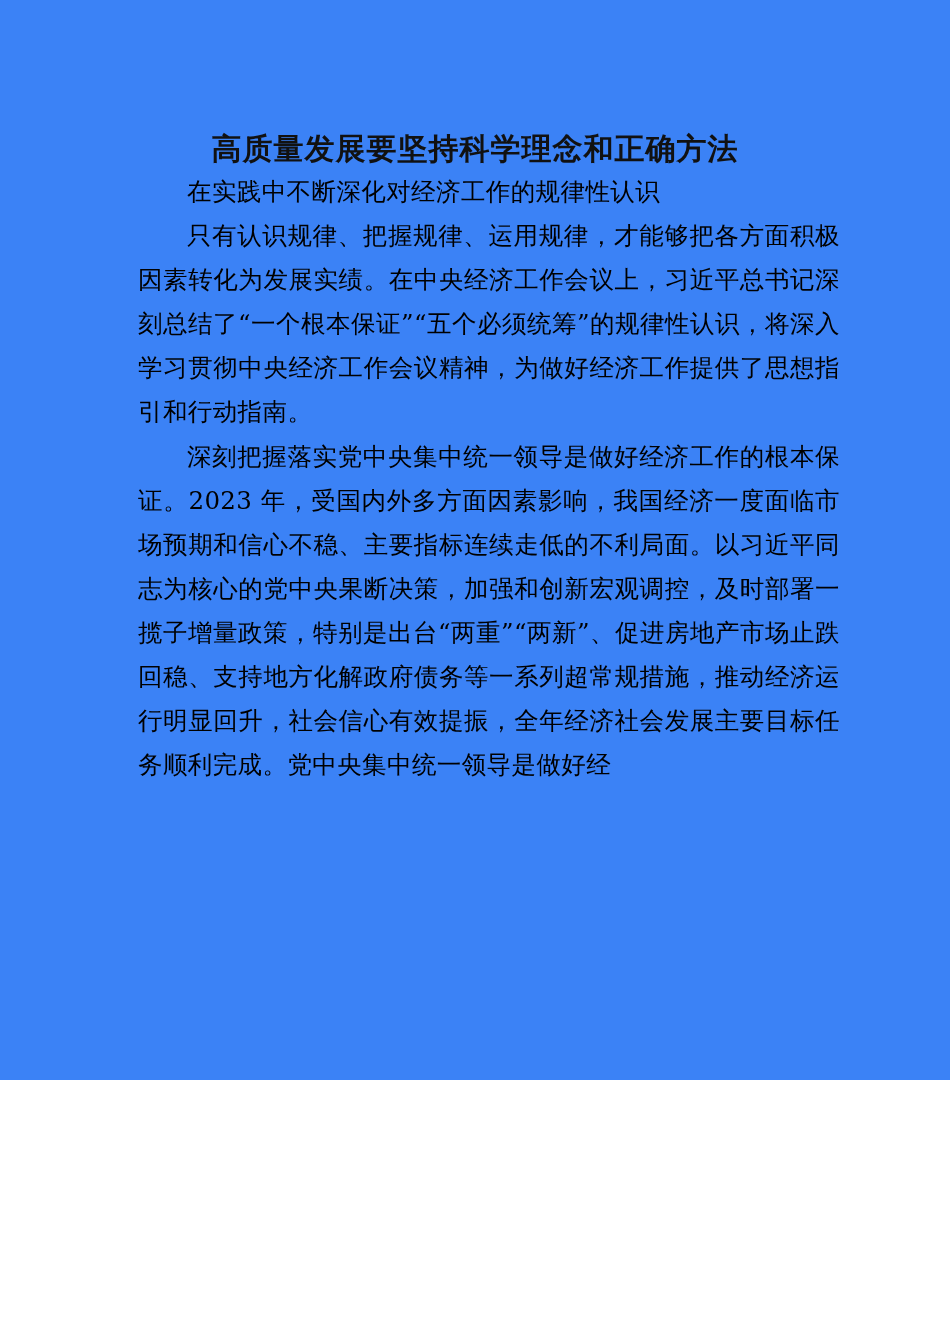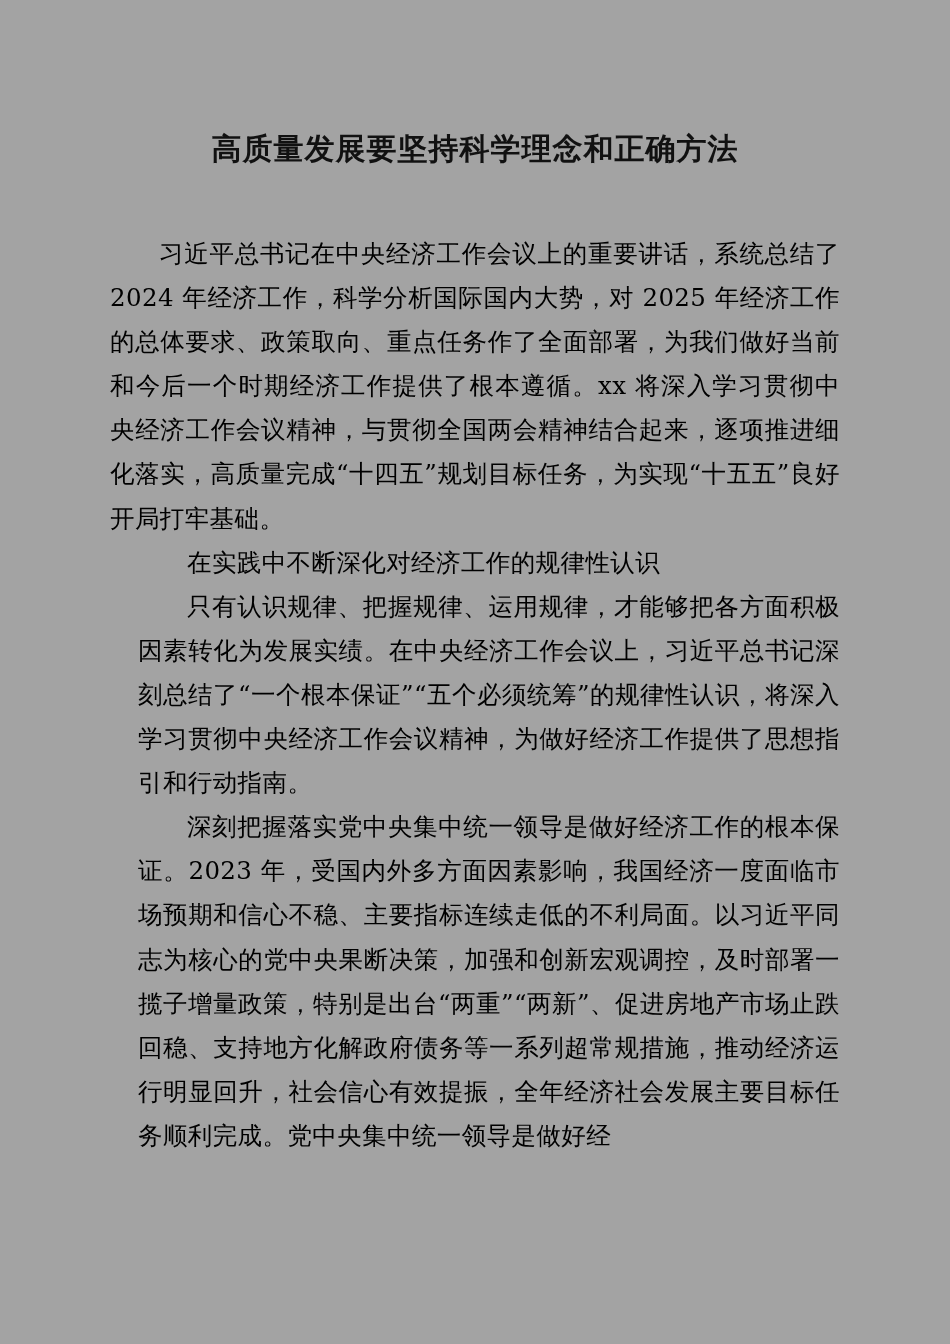--- a/index.html
+++ b/index.html
@@ -2,22 +2,22 @@
 <html lang="zh"><head>
 <meta charset="utf-8">
 <style>
   html, body {
     margin: 0;
     padding: 0;
     background: #ffffff;
   }
   .page {
     width: 950px;
-    height: 1344px;
-    background: #a3a3a3;
+    height: 1080px;
+    background: #3b82f6;
     position: relative;
     overflow: hidden;
     box-sizing: border-box;
     padding: 0;
     font-family: "DejaVu Serif", "Liberation Serif", serif;
     color: #000000;
   }
   .doc-body {
     position: absolute;
     left: 110px;
@@ -52,18 +52,17 @@
     margin-top: 0;
     margin-left: 28px;
   }
 </style>
 </head>
 <body>
 
 <div class="page">
   <div class="doc-body">
     <h1 class="doc-title">高质量发展要坚持科学理念和正确方法</h1>
-    <p class="para first">习近平总书记在中央经济工作会议上的重要讲话，系统总结了 2024 年经济工作，科学分析国际国内大势，对 2025 年经济工作的总体要求、政策取向、重点任务作了全面部署，为我们做好当前和今后一个时期经济工作提供了根本遵循。xx 将深入学习贯彻中央经济工作会议精神，与贯彻全国两会精神结合起来，逐项推进细化落实，高质量完成“十四五”规划目标任务，为实现“十五五”良好开局打牢基础。</p>
     <p class="para tight">在实践中不断深化对经济工作的规律性认识</p>
     <p class="para tight">只有认识规律、把握规律、运用规律，才能够把各方面积极因素转化为发展实绩。在中央经济工作会议上，习近平总书记深刻总结了“一个根本保证”“五个必须统筹”的规律性认识，将深入学习贯彻中央经济工作会议精神，为做好经济工作提供了思想指引和行动指南。</p>
     <p class="para tight">深刻把握落实党中央集中统一领导是做好经济工作的根本保证。2023 年，受国内外多方面因素影响，我国经济一度面临市场预期和信心不稳、主要指标连续走低的不利局面。以习近平同志为核心的党中央果断决策，加强和创新宏观调控，及时部署一揽子增量政策，特别是出台“两重”“两新”、促进房地产市场止跌回稳、支持地方化解政府债务等一系列超常规措施，推动经济运行明显回升，社会信心有效提振，全年经济社会发展主要目标任务顺利完成。党中央集中统一领导是做好经</p>
   </div>
 </div>
 
 </body></html>

